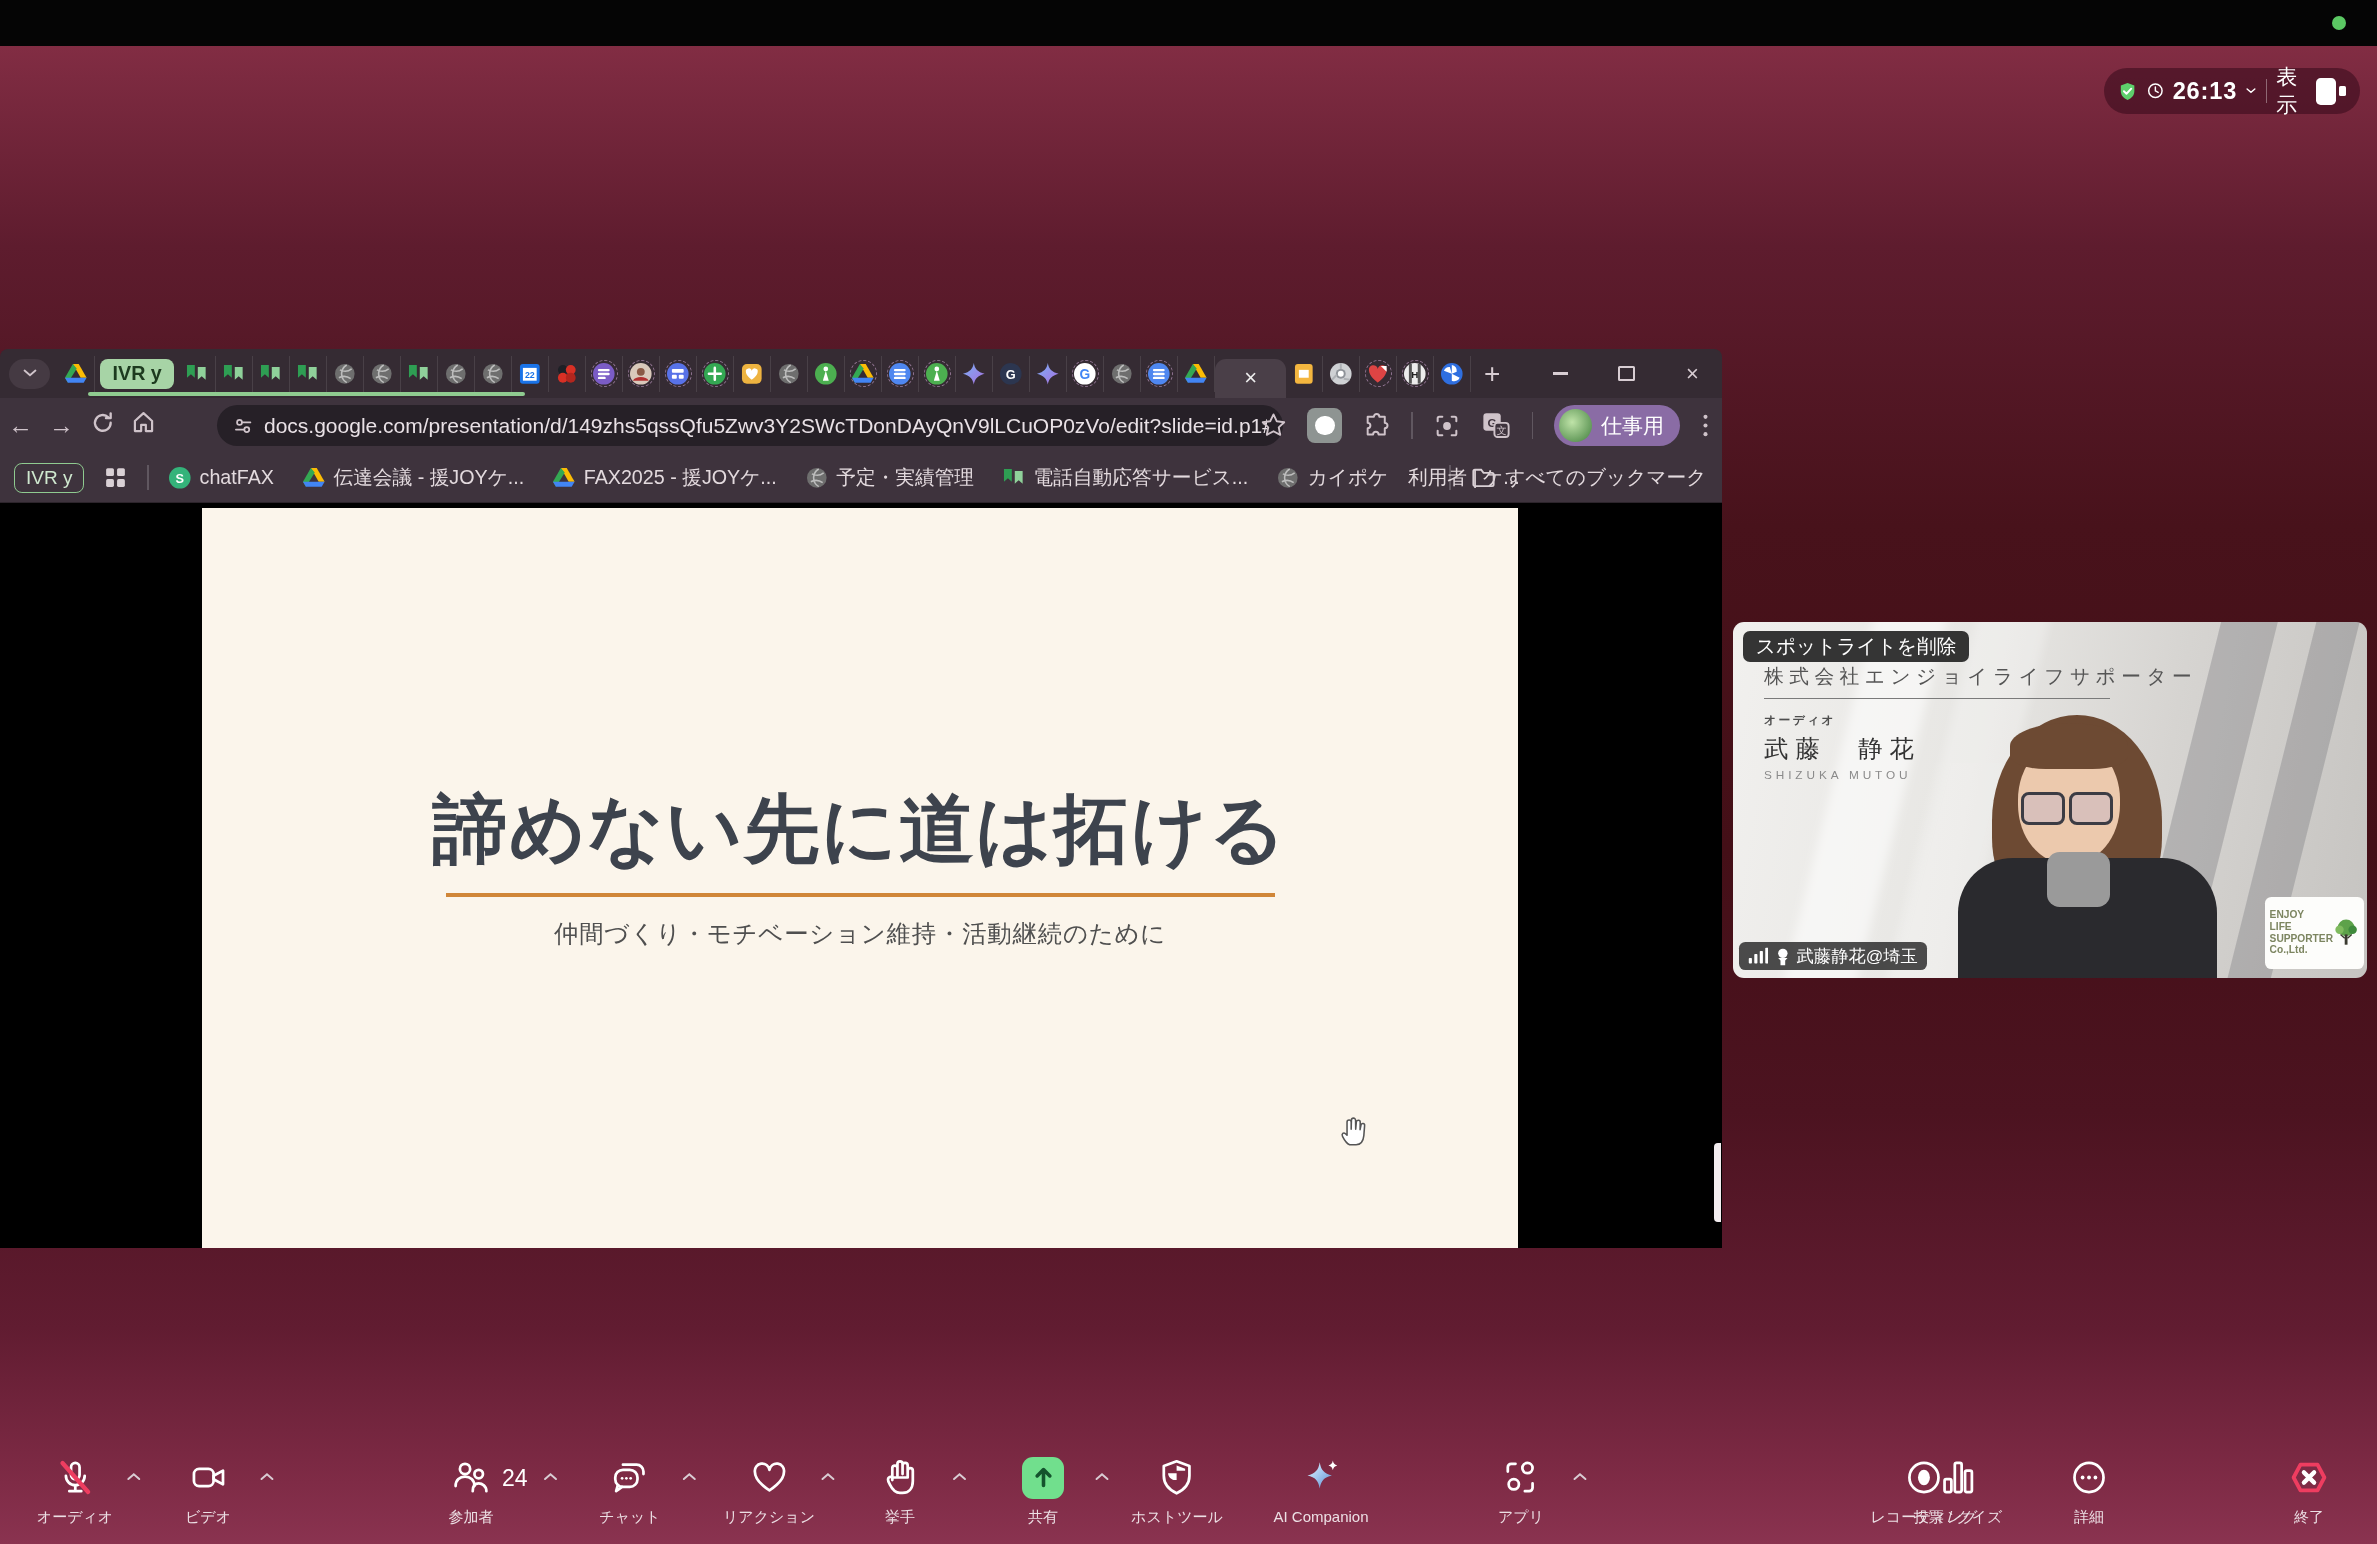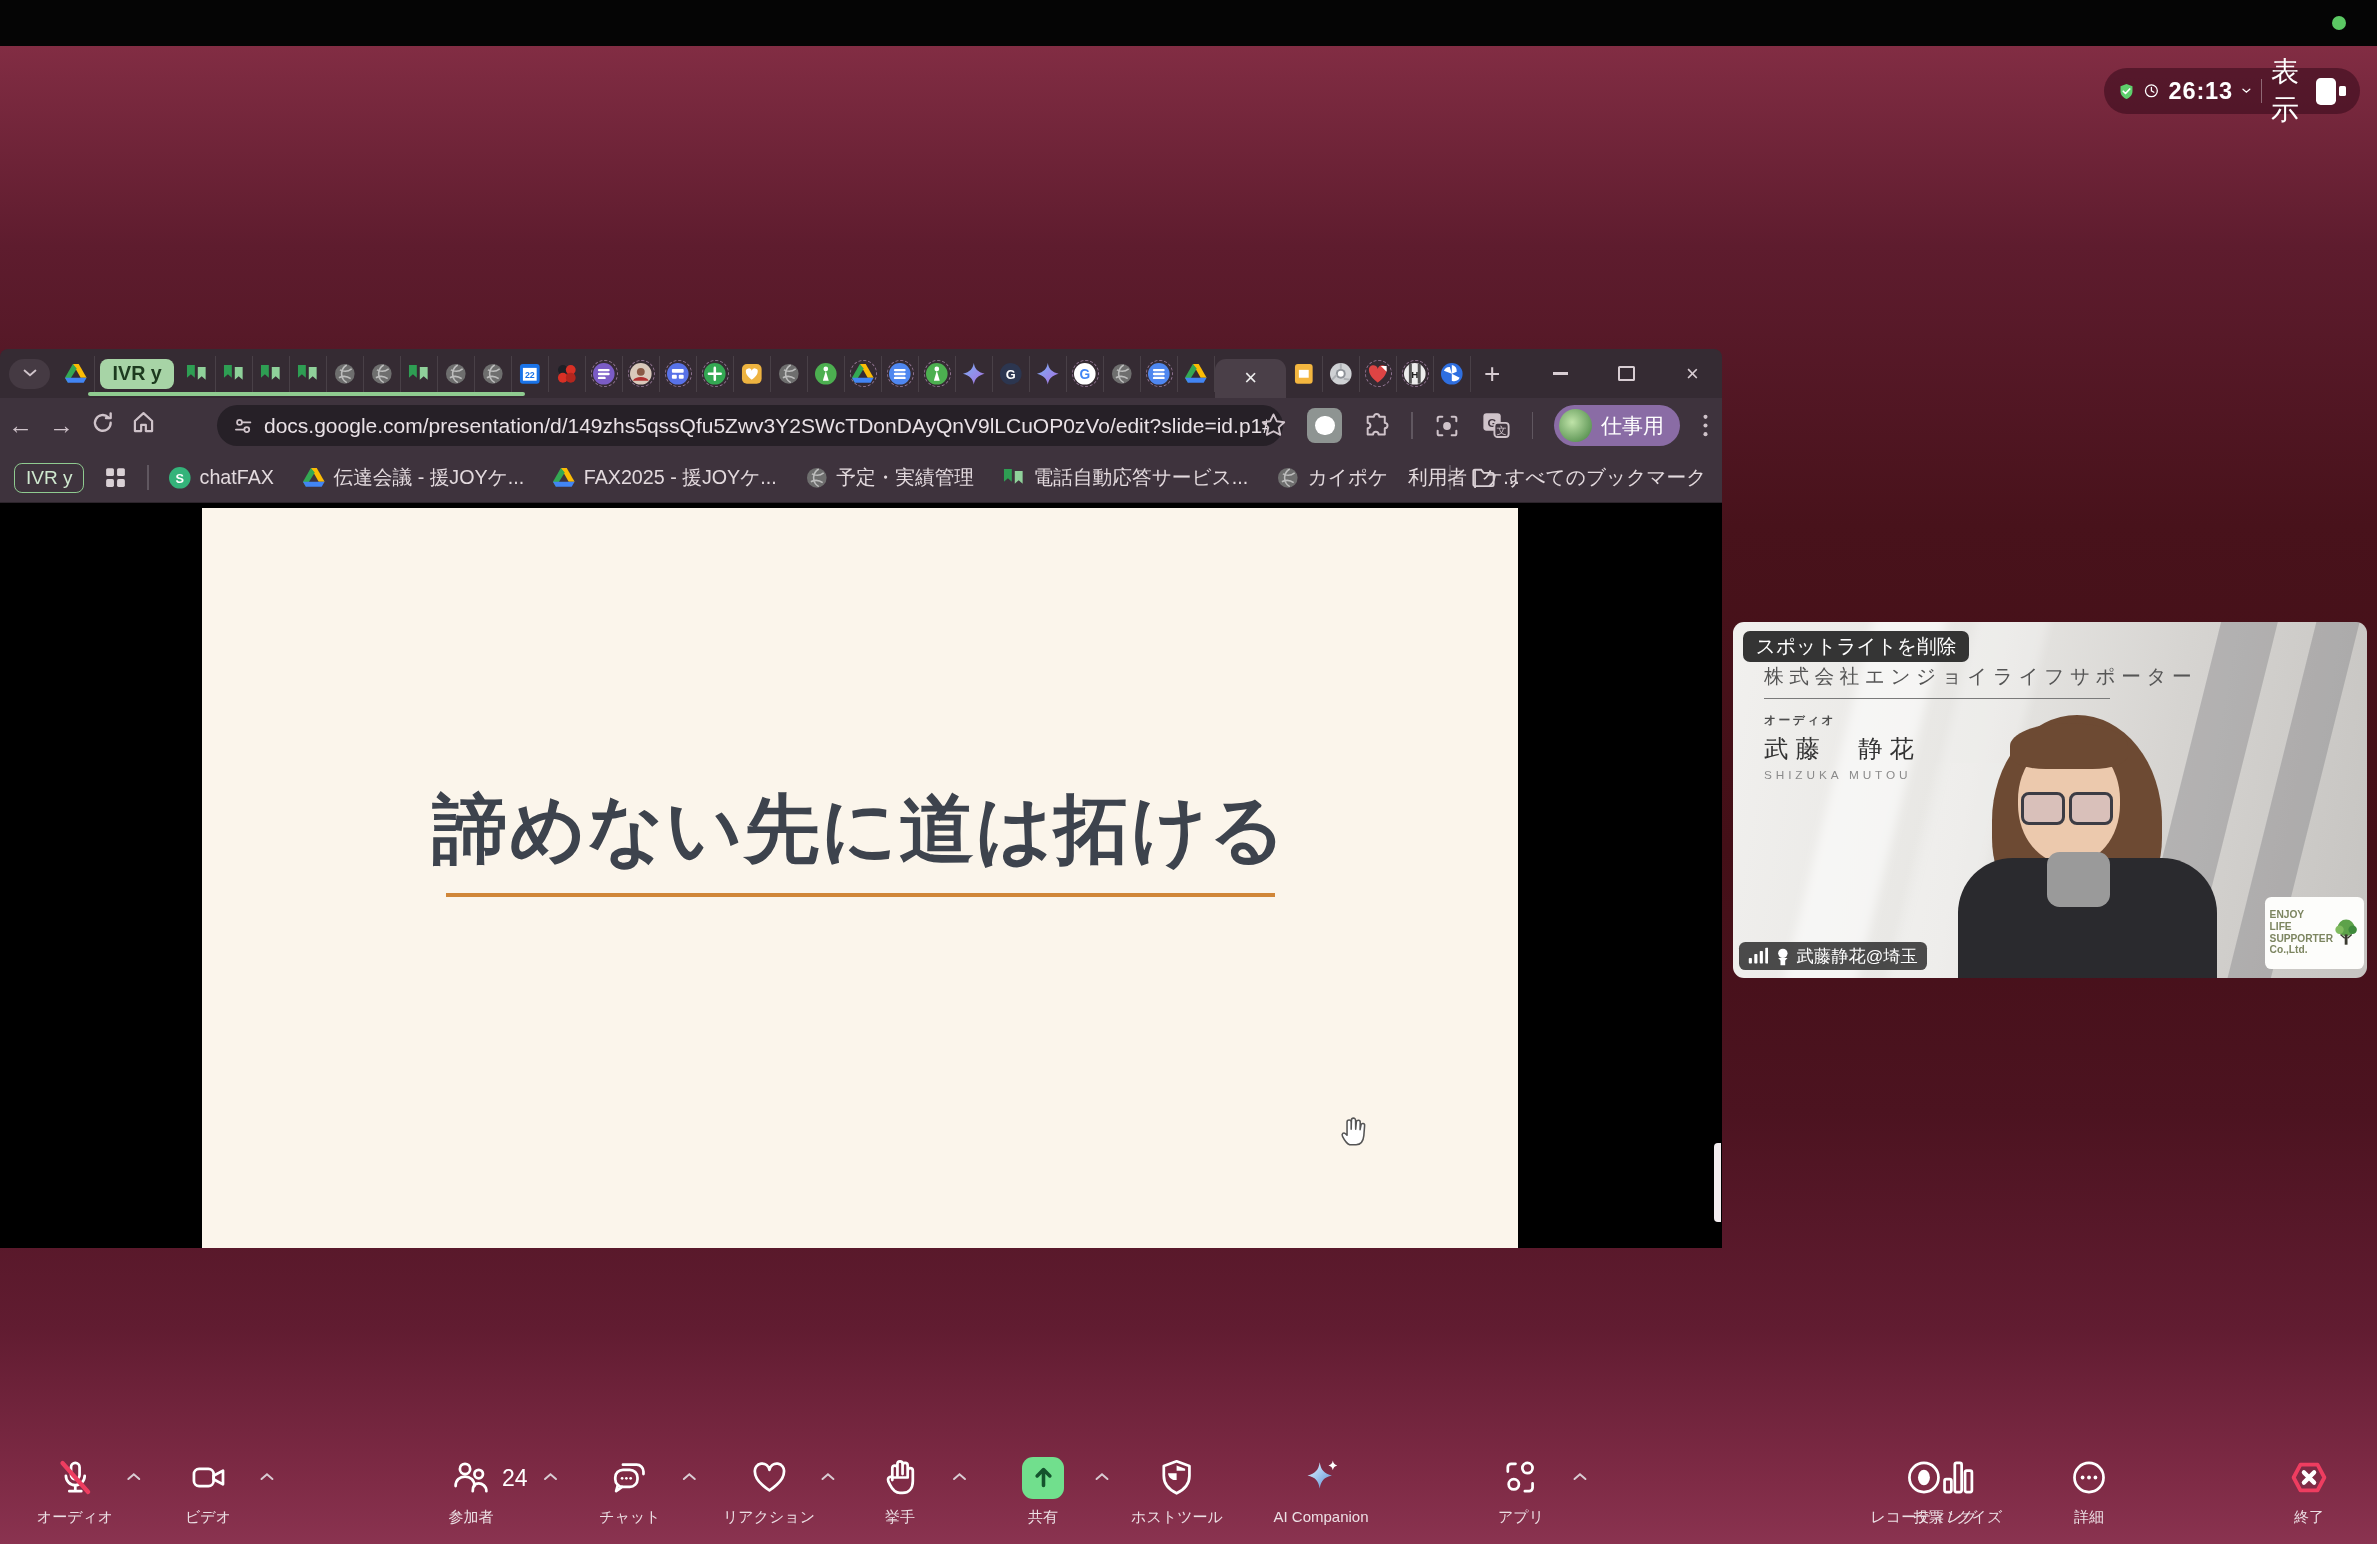--- a/index.html
+++ b/index.html
@@ -7,21 +7,21 @@
   #stage{position:absolute;inset:0;
     background:linear-gradient(180deg,#8a3148 0%,#7c2a40 5%,#5e1c2e 16%,#48121b 34%,#440f17 55%,#4c1320 72%,#611c31 86%,#7f2b46 96%,#8a3350 100%);}
   
   #topstrip{position:absolute;left:0;top:0;width:2377px;height:46px;background:#050505;}
   #sharedot{position:absolute;right:31px;top:15.7px;width:14px;height:14px;border-radius:50%;background:#5bc863;}
   
   #hdrpill{position:absolute;left:2104px;top:68px;width:256px;height:46px;border-radius:23.6px;
     background:rgba(52,10,26,.55);display:flex;align-items:center;gap:9.4px;padding:0 14px;box-sizing:border-box;color:#fff;}
   #hdrpill .sep{width:1.6px;height:23.6px;background:rgba(255,255,255,.35);}
   #timer{font-size:23.6px;font-weight:bold;letter-spacing:0.8px;}
-  #viewlbl{font-size:28px;}
+  #viewlbl{font-size:21px;}
   
   #browser{position:absolute;left:0;top:349px;width:1722px;height:899px;border-radius:7.9px 7.9px 0 0;overflow:hidden;}
   #tabstrip{position:absolute;left:0;top:0;width:1722px;height:49px;background:#352b33;display:flex;align-items:center;padding-left:9.4px;box-sizing:border-box;}
   #groupline{position:absolute;left:88px;top:43px;width:437px;height:3.9px;border-radius:2.4px;background:#8fcb90;}
   .tabsearch{width:41px;height:30px;border-radius:15px;background:#453a43;display:flex;align-items:center;justify-content:center;margin-right:7.9px;flex:none;}
   .tabcell{width:36px;height:36px;display:flex;align-items:center;justify-content:center;flex:none;border-right:0.8px solid rgba(255,255,255,.10);}
   .tabchip{height:30px;border-radius:7.9px;background:#a7d4a6;color:#1d3b1f;font-size:19.7px;display:flex;align-items:center;padding:0 12.6px;margin:0 4.7px;flex:none;font-weight:bold;}
   .tabactive{width:71px;height:39px;margin-top:9.4px;border-radius:11px 11px 0 0;background:#4a3f48;display:flex;align-items:center;justify-content:center;color:#eee;font-size:22px;flex:none;}
   .newtab{width:42px;height:36px;display:flex;align-items:center;justify-content:center;color:#d8cdd3;font-size:28px;flex:none;}
   .ring{border:1.6px dashed #8f7390;border-radius:50%;padding:0.8px;display:flex;}
@@ -594,20 +594,21 @@
             <path d="M3 8a2 2 0 0 1 2-2h8l3 4h11a2 2 0 0 1 2 2v13a2 2 0 0 1-2 2H5a2 2 0 0 1-2-2z" stroke="#d9d0d5" stroke-width="2.4" fill="none"></path>
           </svg>
         <span>すべてのブックマーク</span>
       </div>
     </div>
 
     <div id="content">
       <div id="slide">
         <div id="slidetitle">諦めない先に道は拓ける</div>
         <div id="sliderule"></div>
+        <div id="slidesub">仲間づくり・モチベーション維持・活動継続のために</div>
         <div id="handcursor">
           <svg width="31" height="35" viewBox="0 0 24 26">
               <path d="M9 24c-2.5-1-4-3.5-5.5-6.5-1-2 .8-3.3 2.3-2l1.2 1.2V6.5a1.6 1.6 0 0 1 3.2 0V12l.2-7a1.6 1.6 0 0 1 3.2 0l.1 7 .5-5.6a1.5 1.5 0 0 1 3 .2l-.1 5.8.7-3.6a1.4 1.4 0 0 1 2.8.4L20 17c-.4 4-2.5 7-6 7z" fill="#fff" stroke="#555" stroke-width="1.2" stroke-linejoin="round"></path>
             </svg>
         </div>
       </div>
     </div>
     <div id="sidehandle"></div>
   </div>
 

